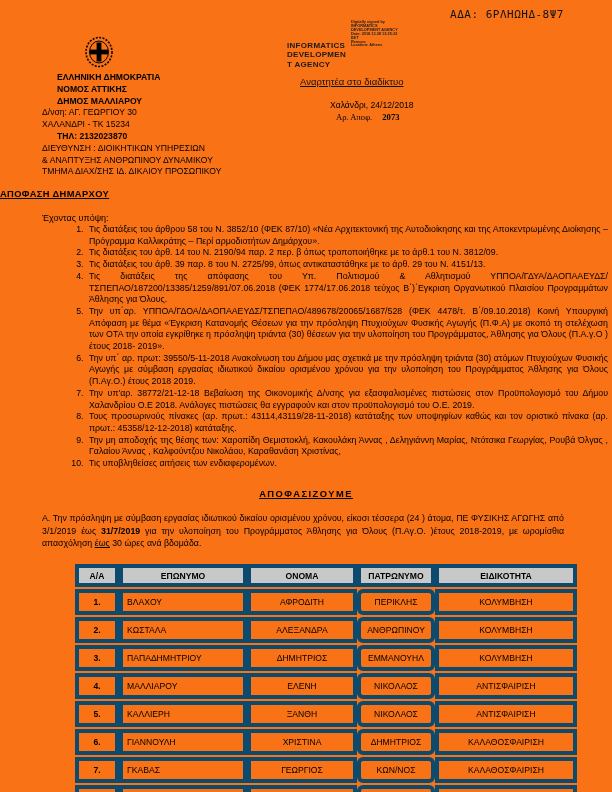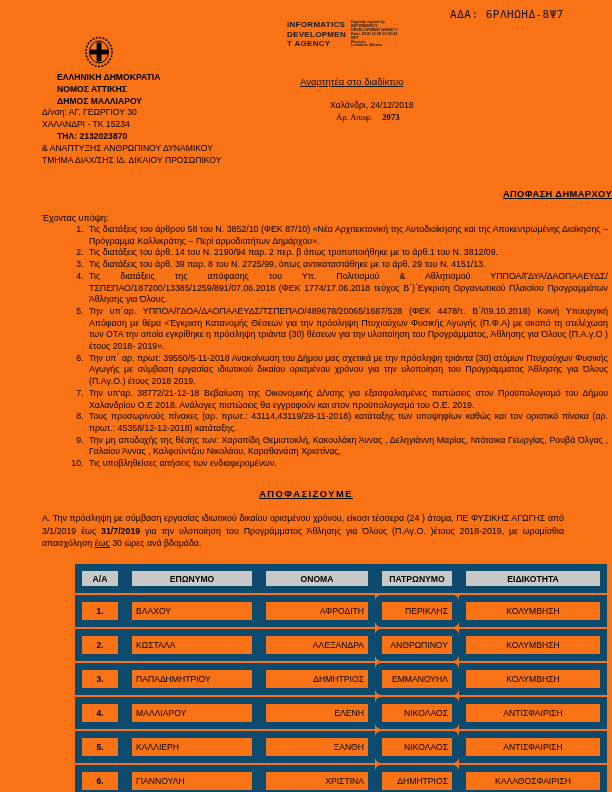--- a/index.html
+++ b/index.html
@@ -13,21 +13,21 @@
     overflow:hidden;
   }
   
   .ada{
     position:absolute;top:8px;right:48px;
     font-family:"DejaVu Sans Mono",monospace;
     font-size:11px;letter-spacing:.5px;color:#111;
   }
   .stamp{
     position:absolute;left:287px;top:20px;
-    display:flex;gap:5px;align-items:flex-start;
+    display:flex;gap:5px;align-items:flex-end;
   }
   .stamp-agency{
     font-size:8px;font-weight:700;line-height:9.5px;color:#1a1a1a;
     letter-spacing:.3px;
   }
   .stamp-details{
     font-size:7px;line-height:7px;color:#222;font-weight:700;
     transform:scale(.55);transform-origin:top left;width:160px;
   }
   .posting-note{
@@ -43,21 +43,21 @@
   .org-block .b{font-weight:700;padding-left:15px;}
   .meta-block{
     position:absolute;left:330px;top:99px;
     font-size:8.6px;line-height:12px;
   }
   .meta-no{padding-left:6px;font-family:Liberation Serif, serif;}
   .meta-no .num{font-weight:700;padding-left:10px;}
   
   .doc-title{
     position:absolute;top:189px;left:0;width:100%;
-    text-align:right;font-size:9.3px;font-weight:700;
+    text-align:left;font-size:9.3px;font-weight:700;
   }
   .doc-title span{text-decoration:underline;letter-spacing:.4px;}
   .preamble{
     position:absolute;top:213px;left:42px;font-size:9px;
   }
   ol.considerations{
     position:absolute;top:224px;left:40px;width:522px;
     margin:0;padding:0 0 0 46px;
     font-size:8.8px;line-height:11.7px;
     text-align:justify;
@@ -74,33 +74,33 @@
   }
   .decision-para .bold{font-weight:700;}
   .decision-para .ul{text-decoration:underline;}
   
   table.appointees{
     position:absolute;top:562px;left:75px;
     border-collapse:separate;border-spacing:0 2px;
     font-size:8.6px;
   }
   table.appointees th,table.appointees td{
-    border:7px solid #0c4a6e;
+    border:4px solid #0c4a6e;
     padding:3px 4px;
     height:12px;
   }
   table.appointees th{
     background:#c8c8c8;
     font-weight:700;text-align:center;
     padding:2px 4px;height:11px;
   }
   td.c-aa{width:28px;text-align:center;font-weight:700;}
   td.c-surname{width:112px;text-align:left;}
-  td.c-name{width:94px;text-align:right;}
-  td.c-father{width:62px;text-align:right;border-radius:6px;}
+  td.c-name{width:94px;text-align:center;}
+  td.c-father{width:62px;text-align:center;border-radius:6px;}
   td.c-spec{width:126px;text-align:center;}
   th.h-aa{width:28px;}th.h-surname{width:112px;}
   th.h-name{width:94px;}th.h-father{width:62px;}th.h-spec{width:126px;}
 </style>
 </head>
 <body>
 
 <div class="page">
 
   <div class="ada">ΑΔΑ: 6ΡΛΗΩΗΔ-8Ψ7</div>
@@ -135,20 +135,21 @@
     </svg>
   </div>
 
   <div class="org-block">
     <div class="b">ΕΛΛΗΝΙΚΗ ΔΗΜΟΚΡΑΤΙΑ</div>
     <div class="b">ΝΟΜΟΣ ΑΤΤΙΚΗΣ</div>
     <div class="b">ΔΗΜΟΣ ΜΑΛΛΙΑΡΟΥ</div>
     <div>Δ/νση: ΑΓ. ΓΕΩΡΓΙΟΥ 30</div>
     <div>ΧΑΛΑΝΔΡΙ  - ΤΚ 15234</div>
     <div class="b">ΤΗΛ: 2132023870</div>
+    <div>ΔΙΕΥΘΥΝΣΗ  : ΔΙΟΙΚΗΤΙΚΩΝ ΥΠΗΡΕΣΙΩΝ</div>
     <div>&amp; ΑΝΑΠΤΥΞΗΣ ΑΝΘΡΩΠΙΝΟΥ ΔΥΝΑΜΙΚΟΥ</div>
     <div>ΤΜΗΜΑ ΔΙΑΧ/ΣΗΣ ΙΔ. ΔΙΚΑΙΟΥ ΠΡΟΣΩΠΙΚΟΥ</div>
   </div>
 
   <div class="meta-block">
     <div>Χαλάνδρι, 24/12/2018</div>
     <div class="meta-no">
       <span>Αρ. Αποφ.</span><span class="num">2073</span>
     </div>
   </div>

